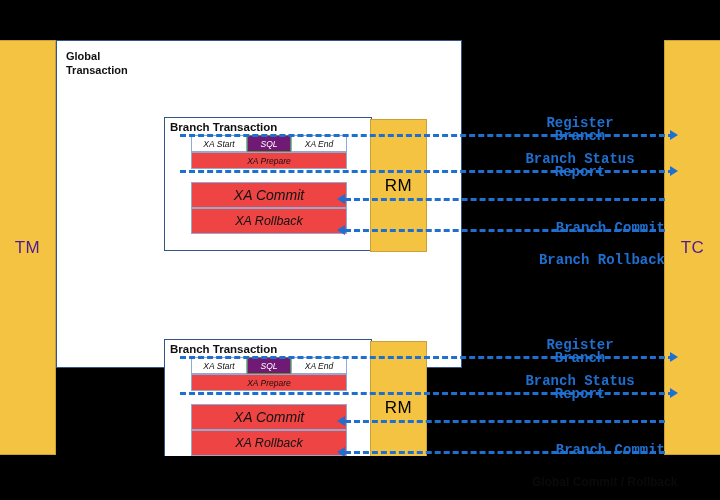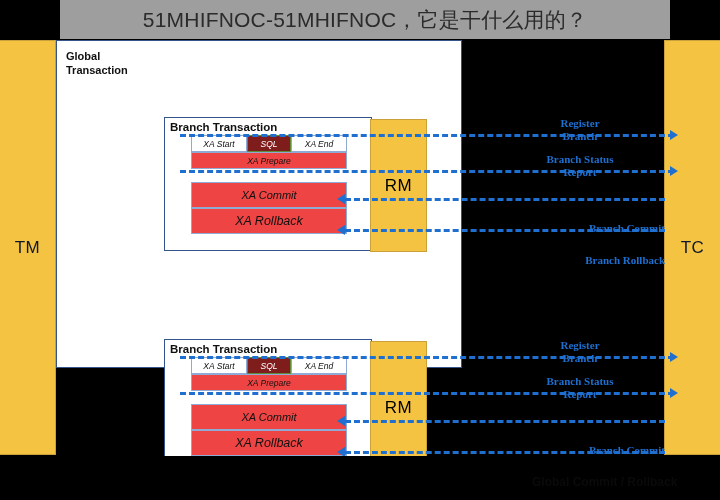--- a/index.html
+++ b/index.html
@@ -58,21 +58,21 @@
     background: #f5c342;
     border: 1px solid #c9a03a;
     box-sizing: border-box;
     display: flex;
     align-items: center;
     justify-content: center;
   }
   #tm-bar { left: -1px; width: 57px; }
   #tc-bar { left: 664px; width: 57px; }
   .actor-label {
-    color: #0f172a;
+    color: #4c1d95;
     font-size: 17px;
     font-family: "Liberation Sans", sans-serif;
     letter-spacing: 0.5px;
   }
 
   
   #global-panel {
     position: absolute;
     left: 56px;
     top: 1px;
@@ -153,35 +153,35 @@
     display: flex;
     align-items: center;
     justify-content: center;
     font-style: italic;
     font-size: 8.5px;
     color: #111111;
     height: 17px;
     font-family: "Liberation Sans", sans-serif;
   }
   .xa-seq-cell.plain { background: #ffffff; flex: 1 1 0; }
-  .xa-seq-cell.sql   { background: #7f1d1d; border-color: #5f8a38; color: #ffffff; width: 44px; flex: 0 0 44px; }
+  .xa-seq-cell.sql   { background: #701a75; border-color: #5f8a38; color: #ffffff; width: 44px; flex: 0 0 44px; }
 
   .xa-prepare {
     left: 26px;
     top: 34px;
     width: 156px;
     height: 17px;
     font-size: 8.5px;
   }
   .xa-commit {
     left: 26px;
     top: 64px;
     width: 156px;
     height: 26px;
-    font-size: 11px;
+    font-size: 14px;
   }
   .xa-rollback {
     left: 26px;
     top: 90px;
     width: 156px;
     height: 26px;
     font-size: 12.5px;
   }
 
   
@@ -223,24 +223,24 @@
     position: absolute;
     width: 0;
     height: 0;
     border-right: 8px solid #1f6fd0;
     border-top: 5px solid transparent;
     border-bottom: 5px solid transparent;
   }
   .msg-label {
     position: absolute;
     color: #1f6fd0;
-    font-size: 11px;
+    font-size: 14px;
     font-weight: bold;
     line-height: 13px;
-    font-family: Liberation Serif, serif;
+    font-family: Liberation Mono, monospace;
     text-align: center;
   }
   .msg-label.right-align { text-align: right; margin-top: 20px; }
 
   
   #global-commit-caption {
     position: absolute;
     left: 532px;
     top: 475px;
     color: #0a0a0a;
@@ -256,23 +256,20 @@
     width: 720px;
     height: 44px;
     background: #000000;
   }
 </style>
 </head>
 <body>
 
 <div id="screen">
 
-  <div id="title-bar">
-    <div id="title-text">51MHIFNOC-51MHIFNOC，它是干什么用的？</div>
-  </div>
 
   <div id="stage">
 
     <div id="tm-bar" class="actor-bar">
       <span class="actor-label">TM</span>
     </div>
 
     <div id="tc-bar" class="actor-bar">
       <span class="actor-label">TC</span>
     </div>

